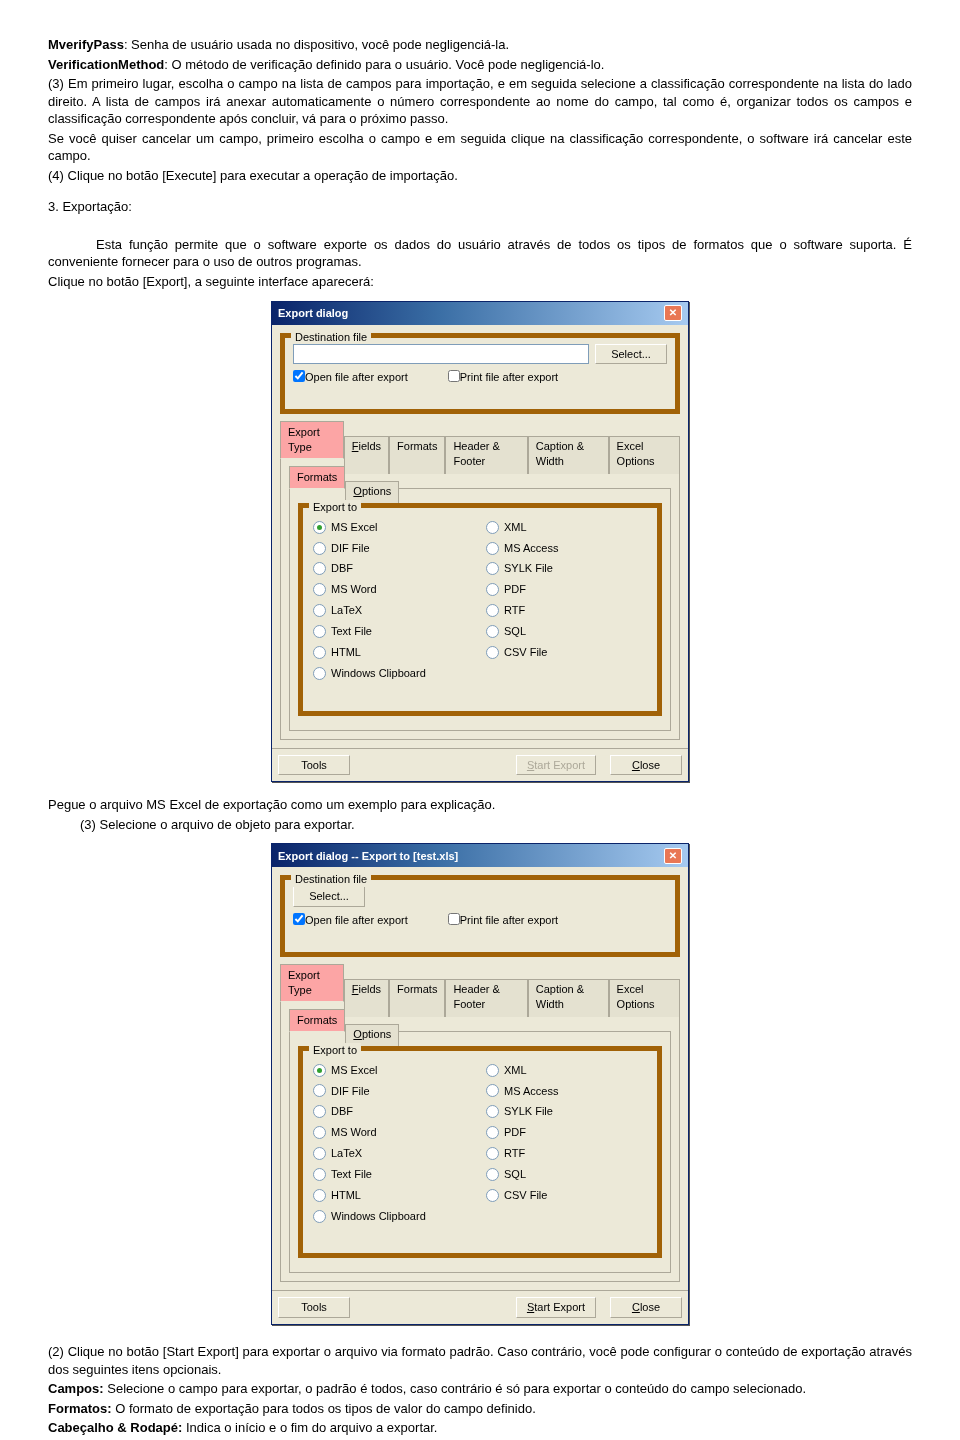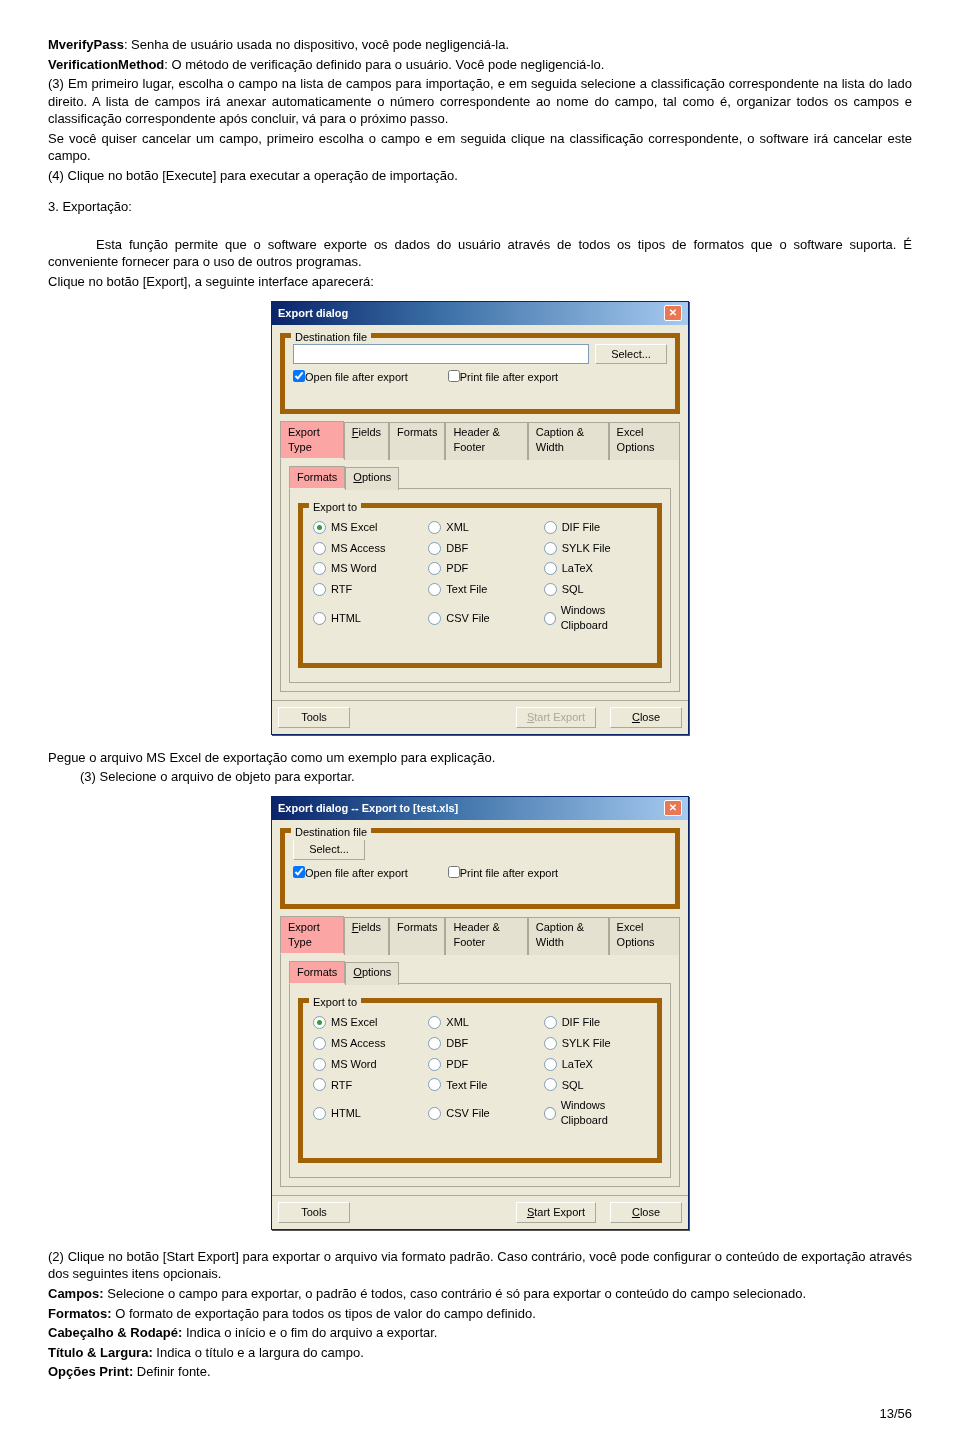--- a/index.html
+++ b/index.html
@@ -16,23 +16,23 @@
 .dest-row{display:flex;gap:6px;align-items:center;margin-bottom:6px}
 .dest-input{flex:1;height:18px;border:1px solid #7f9db9;background:#fff;padding:0 4px;font-size:11px;line-height:18px;overflow:hidden;white-space:nowrap}
 .btn{background:#ece9d8;border:1px solid #aca899;border-top-color:#fff;border-left-color:#fff;padding:2px 10px;font-size:11px;cursor:default;min-width:50px;text-align:center}
 .btn.dis{color:#aca899}
 .chk-row{display:flex;gap:40px;margin-top:4px}
 .chk{display:flex;align-items:flex-start;font-size:11px}
 .chk input{margin:0;width:12px;height:12px}
 .tabs{display:flex;gap:0;border-bottom:1px solid #aca899;margin-bottom:0}
 .tab{border:1px solid #aca899;border-bottom:none;background:#ece9d8;padding:3px 7px;font-size:11px;position:relative;top:1px;cursor:default}
 .tab.active{background:#fca5a5;border-bottom:1px solid #ece9d8;z-index:2}
-.tab.inactive{background:#e4e1d0;top:2px;padding:2px 7px}
+.tab.inactive{background:#e4e1d0;top:16px;padding:2px 7px}
 .tab-panel{border:1px solid #aca899;border-top:none;padding:8px;background:#ece9d8;min-height:190px}
-.radio-grid{display:grid;grid-template-columns:1fr 1fr 1fr;gap:6px 12px;padding:6px 2px}
+.radio-grid{display:grid;grid-template-columns:1fr 1fr;gap:6px 12px;padding:6px 2px}
 .radio{display:flex;align-items:center;gap:5px;font-size:11px}
 .radio .r{width:11px;height:11px;border:1px solid #7f9db9;border-radius:50%;background:#fff;display:flex;align-items:center;justify-content:center}
 .radio .r .dot{width:5px;height:5px;background:#31a031;border-radius:50%}
 .dlg-footer{display:flex;justify-content:space-between;padding:6px;border-top:1px solid #aca899;gap:8px}
 .dlg-footer .right{display:flex;gap:14px}
 .pagenum{text-align:right;margin-top:24px;font-size:13px}
 .u{text-decoration:underline}
 </style>
 </head>
 <body>

